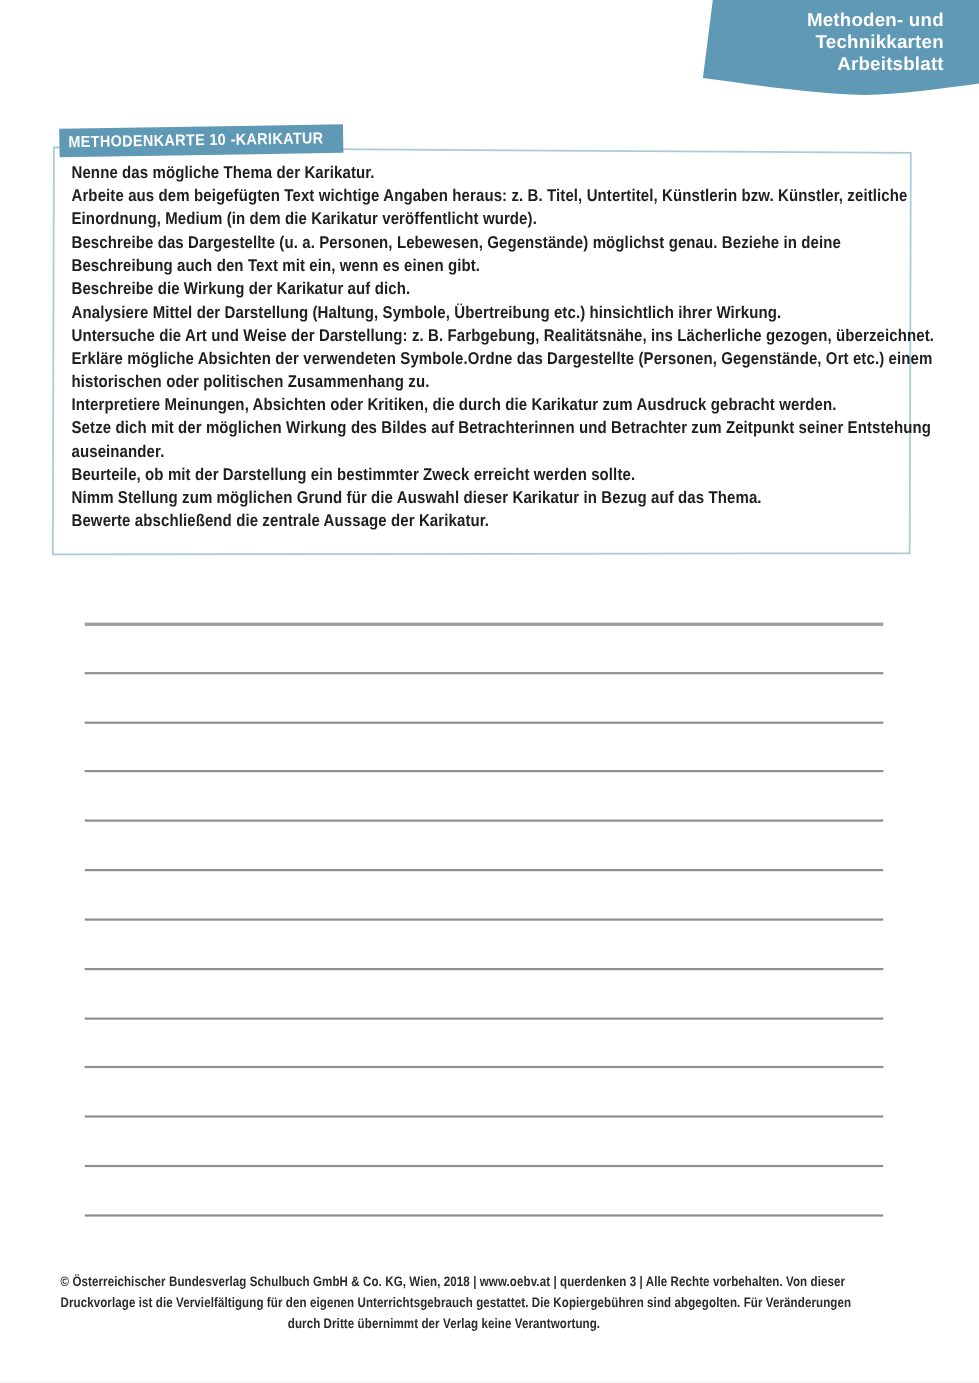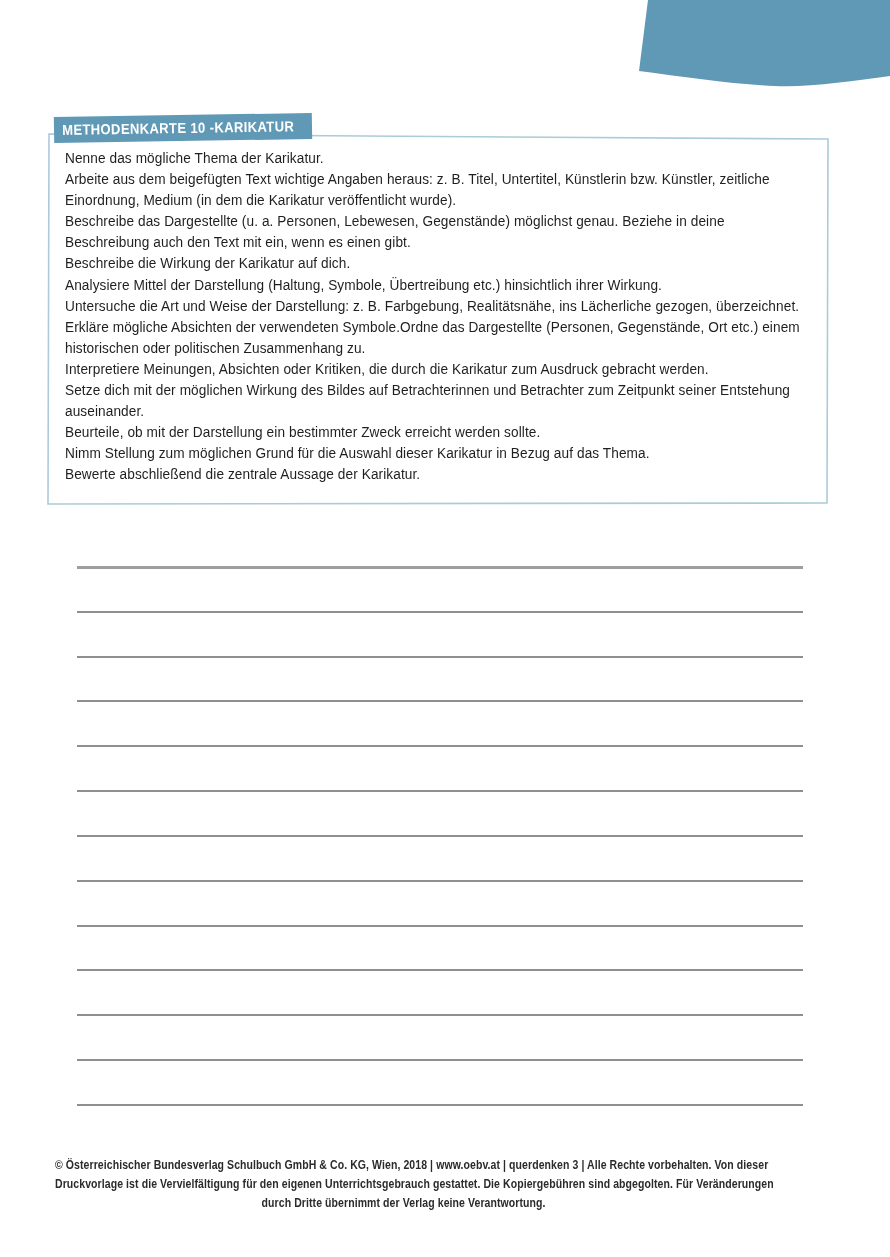--- a/index.html
+++ b/index.html
@@ -36,21 +36,21 @@
     padding-left:9px;
   }
 
   
   .decor-svg{position:absolute;top:0;left:0;width:890px;height:1257px;pointer-events:none;}
 
   
   .instructions{
     position:absolute;left:65px;top:147px;width:780px;
     color:var(--text,#1f1f1f);
-    font-size:15.5px;line-height:21.1px;
+    font-size:15.5px;line-height:21.1px;font-weight:bold;
   }
   .instr-line{
     white-space:nowrap;
     transform:scaleX(0.88);transform-origin:left center;
     letter-spacing:0.1px;
   }
 
   
   .answer-area{position:absolute;left:77px;top:566px;width:726px;height:545px;}
   .rule{
@@ -72,20 +72,25 @@
   }
 </style>
 </head>
 <body>
 
 <div class="page">
 
   <svg class="banner-svg" viewBox="0 0 890 95" xmlns="http://www.w3.org/2000/svg">
     <path d="M 648 0 L 890 0 L 890 76 C 852 81 806 88 774 86 C 732 84 684 77 639 71 Z" fill="#5f99b6"></path>
   </svg>
+  <div class="banner-text">
+      <div>Methoden- und</div>
+      <div>Technikkarten</div>
+      <div>Arbeitsblatt</div>
+    </div>
 
   <svg class="decor-svg" viewBox="0 0 890 1257" xmlns="http://www.w3.org/2000/svg">
     <polygon points="49,134 828,139 827,503 48,504" fill="none" stroke="#abcbd9" stroke-width="1.6"></polygon>
   </svg>
 
   <div class="title-bar">
     <span class="title-bar-label">METHODENKARTE 10 -KARIKATUR</span>
   </div>
 
   <div class="instructions">

